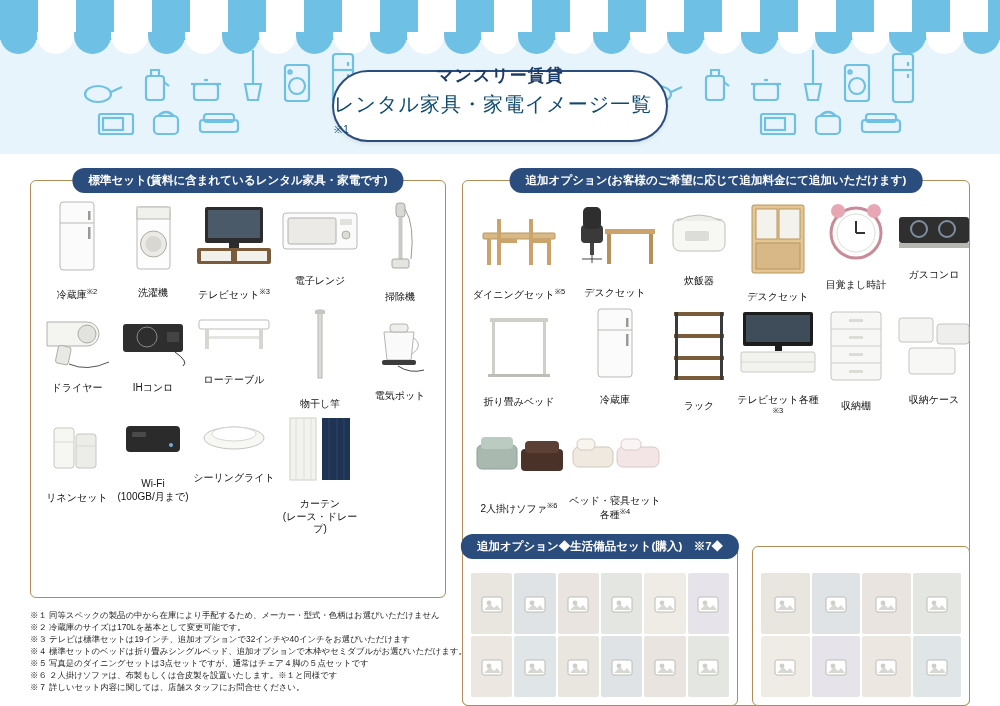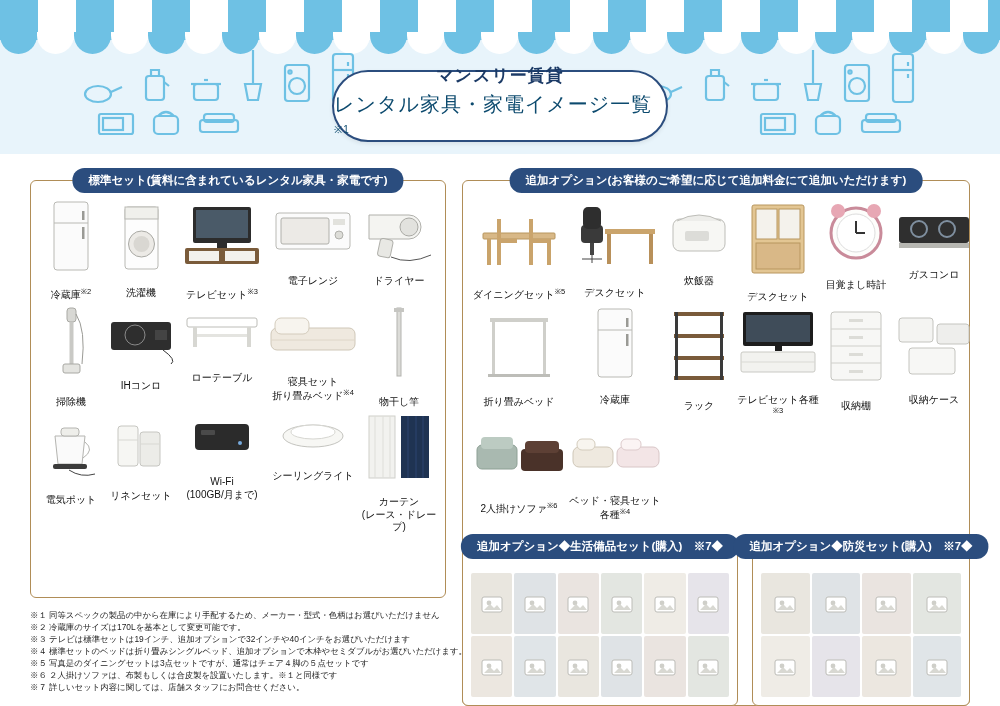--- a/index.html
+++ b/index.html
@@ -329,72 +329,61 @@
               <rect x="6" y="14" width="74" height="36" rx="3" fill="#fbfbfb" stroke="#b9b9b4"></rect>
               <rect x="11" y="19" width="48" height="26" rx="2" fill="#eceae6" stroke="#b0b0ab"></rect>
               <rect x="63" y="20" width="12" height="6" fill="#e2e2dd"></rect>
               <circle cx="69" cy="36" r="4" fill="#ddddd8" stroke="#b0b0ab"></circle>
             </svg>
           </div>
           <div class="cap">電子レンジ</div>
         </div>
         <div class="cell">
           <div class="thumb">
+            <svg class="pi" width="40" height="78" viewBox="0 0 40 78">
+              <rect x="16" y="4" width="9" height="14" rx="3" fill="#d8d8d4" stroke="#a9a9a4"></rect>
+              <rect x="18.5" y="18" width="4" height="42" fill="#c9c9c5"></rect>
+              <rect x="12" y="60" width="17" height="9" rx="2" fill="#e4e4e0" stroke="#a9a9a4"></rect>
+              <path d="M25 10 q10 16 6 50" stroke="#9a9a95" fill="none"></path>
+            </svg>
+          </div>
+          <div class="cap">掃除機</div>
+        </div>
+        <div class="cell">
+          <div class="thumb">
             <svg class="pi" width="76" height="62" viewBox="0 0 76 62">
               <path d="M8 16 h40 a12 12 0 0 1 0 24 h-40 z" fill="#f4f4f1" stroke="#b0b0ab"></path>
               <rect x="18" y="40" width="13" height="18" rx="3" fill="#e8e8e4" stroke="#b0b0ab" transform="rotate(12 24 48)"></rect>
               <circle cx="48" cy="28" r="9" fill="#e2e2de" stroke="#a9a9a4"></circle>
               <path d="M30 58 q18 8 40 -2" stroke="#555" fill="none"></path>
             </svg>
           </div>
           <div class="cap">ドライヤー</div>
         </div>
         <div class="cell">
           <div class="thumb">
-            <svg class="pi" width="40" height="78" viewBox="0 0 40 78">
-              <rect x="16" y="4" width="9" height="14" rx="3" fill="#d8d8d4" stroke="#a9a9a4"></rect>
-              <rect x="18.5" y="18" width="4" height="42" fill="#c9c9c5"></rect>
-              <rect x="12" y="60" width="17" height="9" rx="2" fill="#e4e4e0" stroke="#a9a9a4"></rect>
-              <path d="M25 10 q10 16 6 50" stroke="#9a9a95" fill="none"></path>
-            </svg>
-          </div>
-          <div class="cap">掃除機</div>
-        </div>
-        <div class="cell">
-          <div class="thumb">
             <svg class="pi" width="76" height="62" viewBox="0 0 76 62">
               <rect x="8" y="18" width="60" height="28" rx="3" fill="#2e2e2e"></rect>
               <circle cx="32" cy="31" r="10" fill="none" stroke="#8a8a8a"></circle>
               <rect x="52" y="26" width="12" height="10" fill="#444"></rect>
               <path d="M60 46 q14 10 8 14" stroke="#333" fill="none"></path>
             </svg>
           </div>
           <div class="cap">IHコンロ</div>
         </div>
         <div class="cell">
           <div class="thumb">
             <svg class="pi" width="86" height="54" viewBox="0 0 86 54">
               <rect x="8" y="14" width="70" height="9" rx="2" fill="#ffffff" stroke="#bdbdb8"></rect>
               <rect x="14" y="23" width="4" height="20" fill="#d7d7d2"></rect>
               <rect x="68" y="23" width="4" height="20" fill="#d7d7d2"></rect>
               <rect x="18" y="30" width="50" height="3" fill="#e4e4e0"></rect>
             </svg>
           </div>
           <div class="cap">ローテーブル</div>
-        </div>
-        <div class="cell">
-          <div class="thumb">
-            <svg class="pi" width="96" height="58" viewBox="0 0 96 58">
-              <rect x="6" y="24" width="84" height="22" rx="6" fill="#efe9df" stroke="#cfc7b8"></rect>
-              <rect x="10" y="14" width="34" height="16" rx="6" fill="#f7f4ee" stroke="#d4ccbd"></rect>
-              <path d="M6 36 h84" stroke="#ded6c8"></path>
-            </svg>
-          </div>
-          <div class="cap">寝具セット
-折り畳みベッド<sup>※4</sup></div>
         </div>
         <div class="cell">
           <div class="thumb">
             <svg class="pi" width="26" height="78" viewBox="0 0 26 78">
               <rect x="11" y="4" width="4" height="68" fill="#dcdcd8" stroke="#b4b4b0"></rect>
               <rect x="8" y="4" width="10" height="4" fill="#c6c6c2"></rect>
             </svg>
           </div>
           <div class="cap">物干し竿</div>
         </div>
@@ -710,21 +699,20 @@
           <svg class="pi" width="26" height="22" viewBox="0 0 26 22">
             <rect x="3" y="4" width="20" height="15" rx="2" fill="#ffffff" stroke="#bcbcb7"></rect>
             <circle cx="10" cy="10" r="2.4" fill="#cfcfc9"></circle>
             <path d="M5 17 l6 -6 4 4 3 -3 4 5z" fill="#d8d8d2"></path>
           </svg>
         </div>
       </div>
   </div>
 
   <div class="panel" id="panel-disaster">
-    <div class="panel-title">追加オプション◆防災セット(購入)　※7◆</div>
     <div class="photostrip" id="strip-disaster">
         <div class="ph" style="background: rgb(233, 230, 223);">
           <svg class="pi" width="26" height="22" viewBox="0 0 26 22">
             <rect x="3" y="4" width="20" height="15" rx="2" fill="#ffffff" stroke="#bcbcb7"></rect>
             <circle cx="10" cy="10" r="2.4" fill="#cfcfc9"></circle>
             <path d="M5 17 l6 -6 4 4 3 -3 4 5z" fill="#d8d8d2"></path>
           </svg>
         </div>
         <div class="ph" style="background: rgb(223, 227, 230);">
           <svg class="pi" width="26" height="22" viewBox="0 0 26 22">

